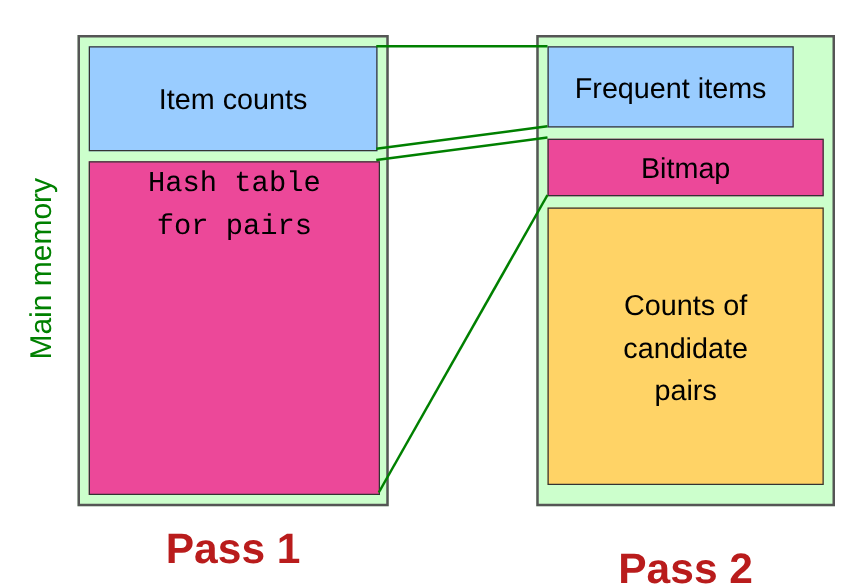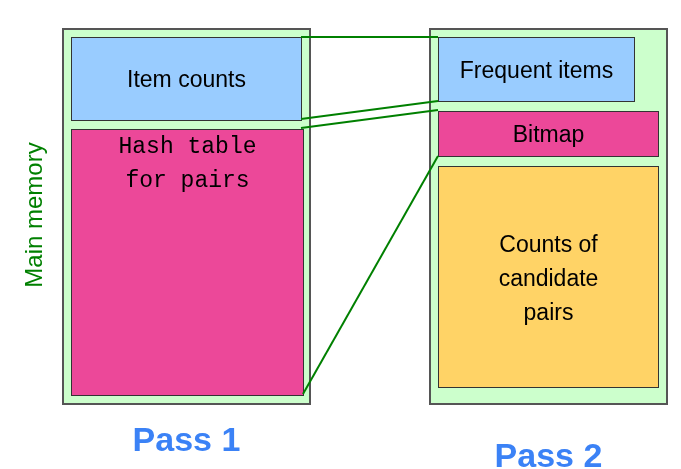--- a/index.html
+++ b/index.html
@@ -5,21 +5,21 @@
   html, body { margin: 0; padding: 0; background: #ffffff; }
   body { width: 681px; height: 469px; position: relative; overflow: hidden;
          font-family: "Liberation Sans", "DejaVu Sans", sans-serif; }
   .outer { position: absolute; background: #ccffcc; border: 2px solid #555555; box-sizing: border-box; }
   .box { position: absolute; box-sizing: border-box; border: 1.5px solid #333333;
          display: flex; align-items: center; justify-content: center; text-align: center;
          color: #000; font-size: 23px; line-height: 34px; }
   .blue { background: #99ccff; }
   .peach { background: #ec4899; }
   .gold { background: #ffd366; }
-  .pass-label { position: absolute; font-weight: bold; font-size: 34px; color: #3b82f6;
+  .pass-label { position: absolute; font-weight: bold; font-size: 34px; color: #b91c1c;
                 text-align: center; }
   .side-label { position: absolute; color: #008000; font-size: 24px;
                 transform: rotate(-90deg); transform-origin: center center; white-space: nowrap;
                 text-align: center; }
   svg.lines { position: absolute; left: 0; top: 0; pointer-events: none; }
   .multiline { white-space: pre-line; }
 </style>
 </head>
 <body>
 

